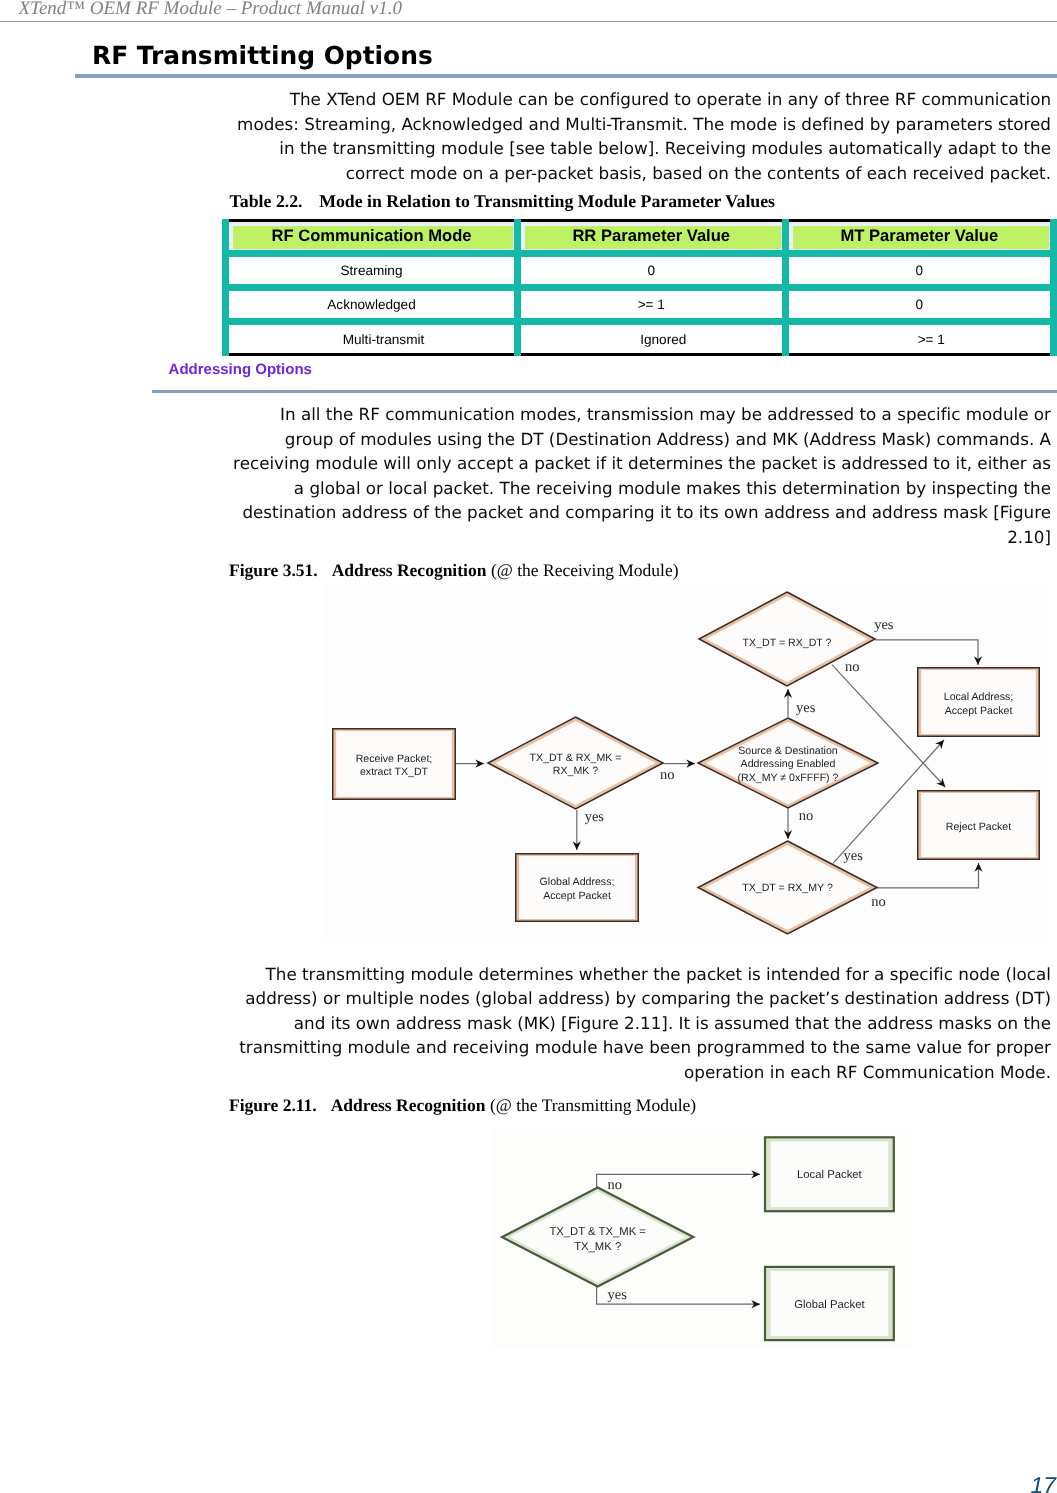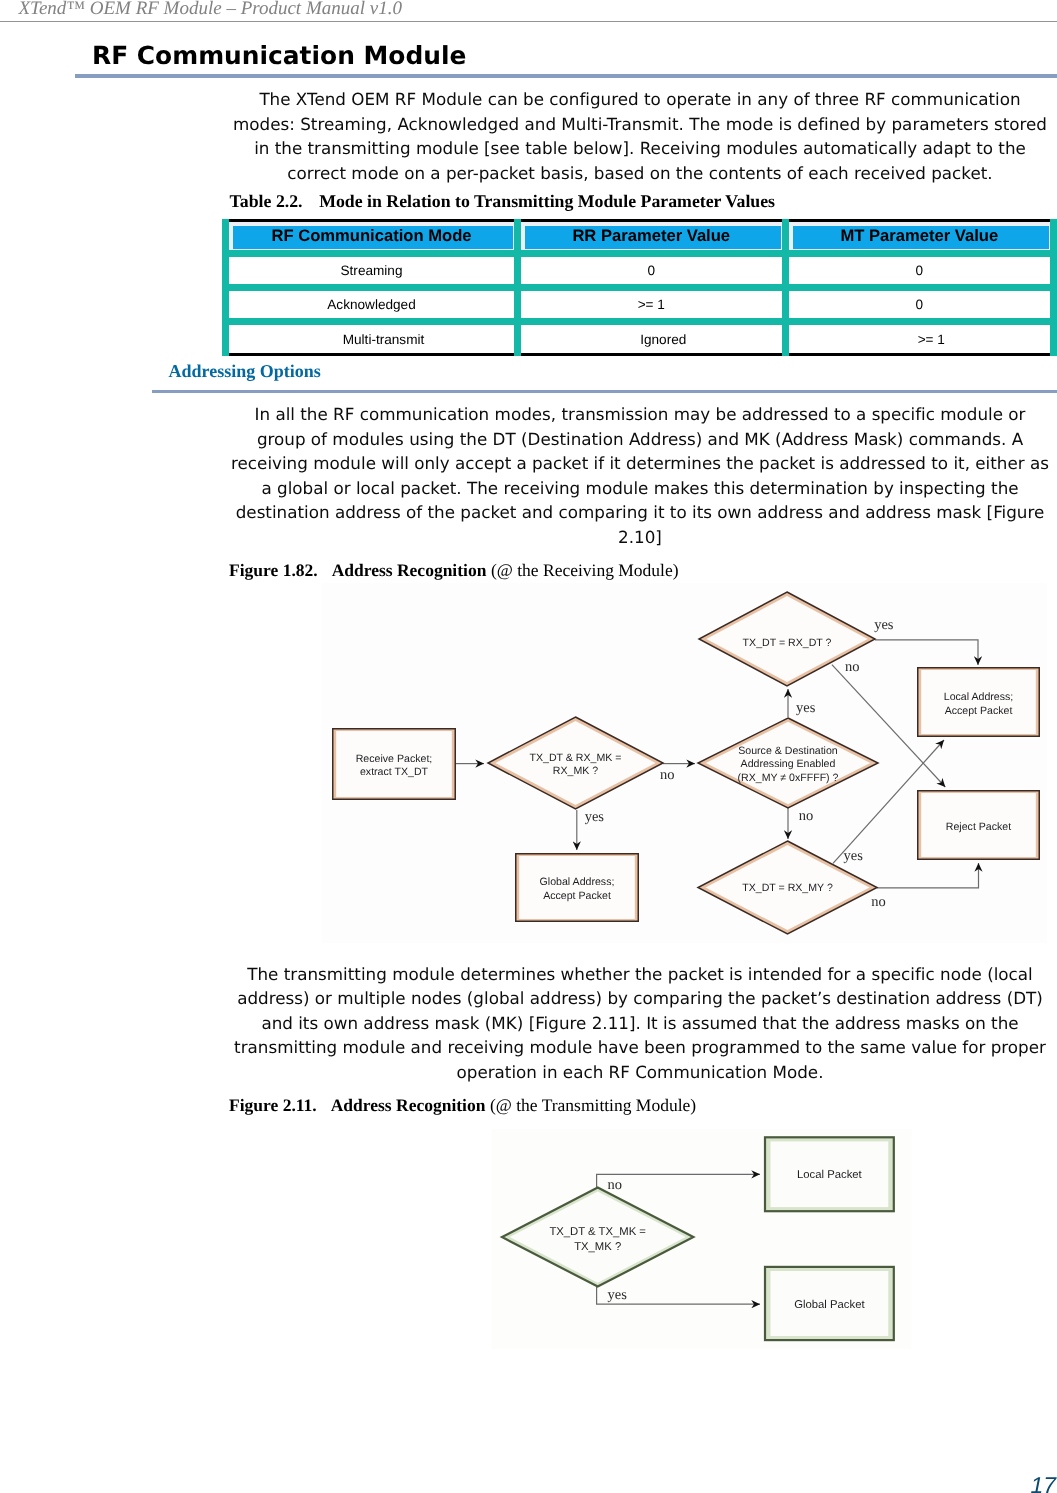--- a/index.html
+++ b/index.html
@@ -13,42 +13,42 @@
   .run-head{position:absolute;left:18.5px;top:-2px;font-family:"Liberation Serif",serif;
             font-style:italic;font-size:19px;color:#828282;white-space:nowrap;}
   .head-rule{position:absolute;left:0;top:21px;width:1057px;height:1px;background:#949494;}
 
   
   .h1{position:absolute;left:92px;top:40.7px;font-size:24.9px;font-weight:bold;color:#000;
       font-family:"DejaVu Sans",sans-serif;white-space:nowrap;}
   .h1rule{position:absolute;left:75px;width:982px;height:4.4px;background:#879ec0;}
 
   
-  .h2{position:absolute;left:168.6px;font-size:18px;font-weight:bold;color:#0369a1;
-      font-family:Liberation Serif, serif;white-space:nowrap;}
+  .h2{position:absolute;left:168.6px;font-size:15px;font-weight:bold;color:#6d28d9;
+      font-family:Liberation Sans, sans-serif;white-space:nowrap;}
   .h2rule{position:absolute;left:152px;width:905px;height:3.4px;background:#879ec0;}
 
   
   .para{position:absolute;left:229px;width:822px;font-size:16.75px;line-height:24.5px;
-        color:#0c0c0c;text-align:center;
+        color:#0c0c0c;text-align:right;
         font-variant-ligatures:none;font-feature-settings:"liga" 0,"clig" 0;}
 
   
   .cap{position:absolute;font-family:"Liberation Serif",serif;font-size:17.5px;color:#000;white-space:nowrap;text-align:right;}
   .cap b{font-weight:bold;}
   .cap .gap{display:inline-block;width:14px;}
   .cap .gap2{display:inline-block;width:4.5px;}
   .cap .gap3{display:inline-block;width:16.6px;}
   .cap.tcap{font-size:17.8px;}
 
   
   .tbl{position:absolute;border-collapse:collapse;font-family:"DejaVu Sans",sans-serif;}
   .tbl td{border:7px solid #14b8a6;text-align:center;vertical-align:middle;padding:0;
           font-family:"Liberation Sans",sans-serif;font-size:13.6px;color:#000;}
-  .tbl tr.hrow td{background:#0ea5e9;font-weight:bold;font-size:16.6px;
+  .tbl tr.hrow td{background:#bef264;font-weight:bold;font-size:16.6px;
                   border-top:3px solid #000;border-bottom:3px solid #000;
                   box-shadow:inset 0 0 0 1px #e9ecf4, inset 2px 2px 0 2px #eceff6;}
   .tbl td.c1{width:265px;}
   .tbl td.c2{width:241px;}
   .tbl td.c3{width:242px;}
   .tbl tr.hrow td{height:27.5px;}
   .tbl tr.drow td{height:27.3px;}
   .tbl tr.last td{border-bottom:3px solid #000;padding-left:24px;}
 
   
@@ -62,21 +62,21 @@
           font-style:italic;font-size:23px;color:#0c4a6e;white-space:nowrap;}
 </style>
 </head>
 <body>
 
 <div class="page">
 
   <div class="run-head">XTend™ OEM RF Module – Product Manual v1.0</div>
   <div class="head-rule"></div>
 
-  <div class="h1">RF Communication Module</div>
+  <div class="h1">RF Transmitting Options</div>
   <div class="h1rule" style="top:73.6px"></div>
 
   <div class="para" style="top:87px">The XTend OEM RF Module can be configured to operate in any of three RF communication modes: Streaming, Acknowledged and Multi-Transmit. The mode is defined by parameters stored in the transmitting module [see table below]. Receiving modules automatically adapt to the correct mode on a per-packet basis, based on the contents of each received packet.</div>
 
   <div class="cap tcap" style="left:229.6px;top:191px">
     <b>Table 2.2.</b><span class="gap3"></span><b>Mode in Relation to Transmitting Module Parameter Values</b>
   </div>
 
   <table class="tbl" style="left:222px;top:219.3px">
     <tbody id="tbl-body">
@@ -102,21 +102,21 @@
         </tr>
       </tbody>
   </table>
 
   <div class="h2" style="top:361.4px">Addressing Options</div>
   <div class="h2rule" style="top:389.6px"></div>
 
   <div class="para" style="top:402.2px">In all the RF communication modes, transmission may be addressed to a specific module or group of modules using the DT (Destination Address) and MK (Address Mask) commands. A receiving module will only accept a packet if it determines the packet is addressed to it, either as a global or local packet. The receiving module makes this determination by inspecting the destination address of the packet and comparing it to its own address and address mask [Figure 2.10]</div>
 
   <div class="cap" style="left:229px;top:560px">
-    <b>Figure 1.82.</b><span class="gap"></span><b>Address Recognition</b><span class="gap2"></span><span>(@ the Receiving Module)</span>
+    <b>Figure 3.51.</b><span class="gap"></span><b>Address Recognition</b><span class="gap2"></span><span>(@ the Receiving Module)</span>
   </div>
 
   <div class="fig" id="fig210" style="left:322px;top:583px">
       <svg width="725" height="360" viewBox="0 0 725 360" xmlns="http://www.w3.org/2000/svg">
         <defs>
           <marker id="ah-figure-2-10" markerWidth="9.2" markerHeight="8.6" refX="8.7" refY="4.3" orient="auto" markerUnits="userSpaceOnUse">
             <path d="M0,0.2 L8.7,4.3 L0,8.4 L2.7,4.3 Z" fill="#111111"></path>
           </marker>
         </defs>
         <rect x="0" y="0" width="725" height="360" fill="#fdfdfd"></rect>

